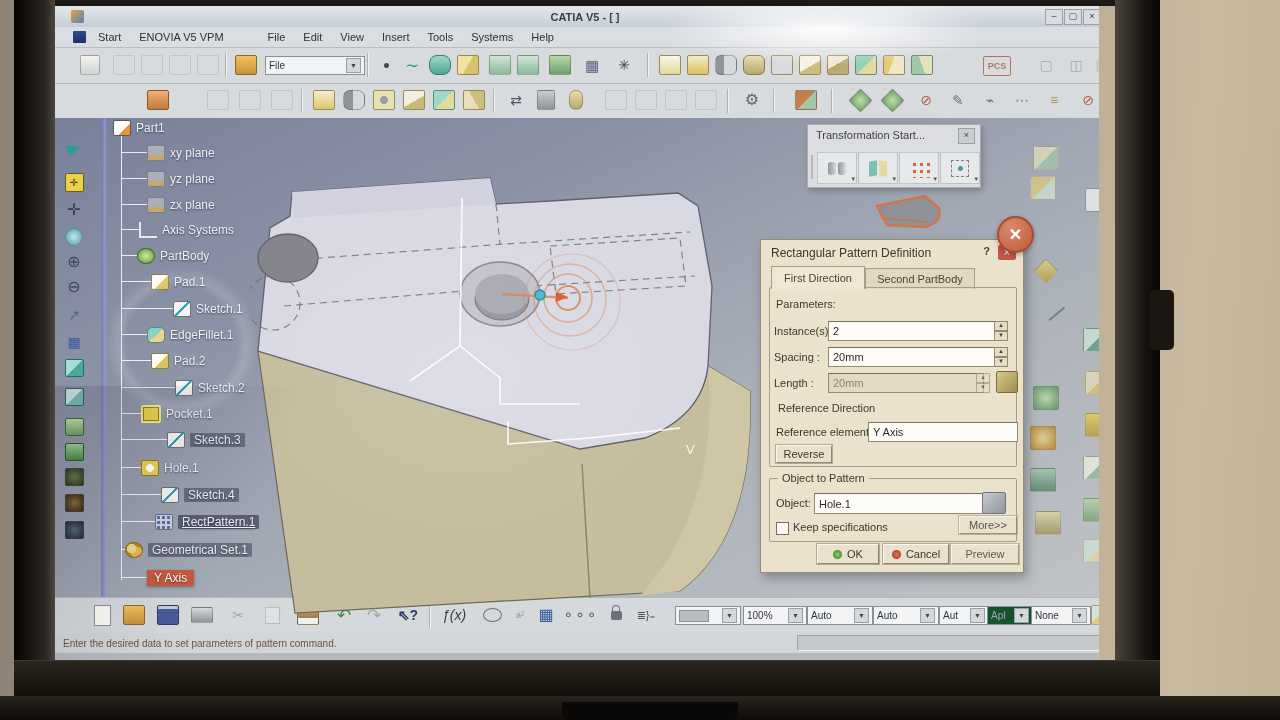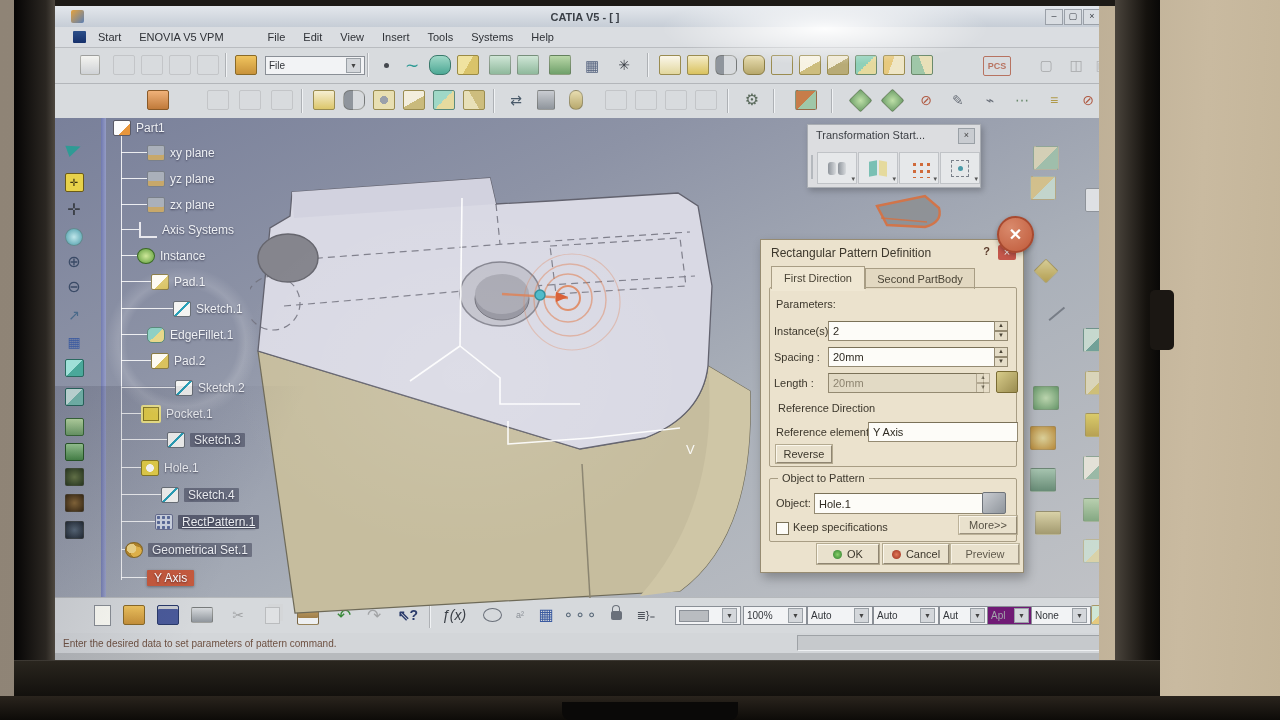--- a/index.html
+++ b/index.html
@@ -53,21 +53,21 @@
   .spin{position:absolute;width:14px;display:flex;flex-direction:column}
   .spin span{flex:1;background:#e5ddc8;border:1px solid #948a72;font-size:6px;line-height:7px;text-align:center;color:#4a4436}
   .btn{position:absolute;background:#e9e1cd;border:1px solid;border-color:#fbf7ec #8f8571 #8f8571 #fbf7ec;box-shadow:0 0 0 1px #b4aa90;display:flex;align-items:center;justify-content:center;font-size:11px;color:#3c372c;gap:5px}
   .dot{width:9px;height:9px;border-radius:50%;flex:none}
   .tab{position:absolute;top:28px;height:20px;display:flex;align-items:center;justify-content:center;font-size:11px;border:1px solid #a89d84;border-bottom:none;background:#e2d8c1;color:#4a4436}
   .tab.on{background:#efe7d3;height:22px;top:26px;z-index:2;box-shadow:0 2px 0 #efe7d3}
   
   #btbar{left:0;top:591px;width:1060px;height:36px;background:#d6d9dc;border-top:1px solid #b5b8bb}
   .combo{position:absolute;height:17px;background:#f2f3f5;border:1px solid #8a8f96;display:flex;align-items:center;font-size:10px;color:#33363b;padding:0 3px}
   .combo .arw{margin-left:auto;width:13px;height:13px;background:#d4d7db;border:1px solid #9aa0a6;font-size:7px;display:flex;align-items:center;justify-content:center;color:#444}
-  .combo.dis{color:#a3a7ac;background:#701a75}
+  .combo.dis{color:#a3a7ac;background:#14532d}
   #status{left:0;top:627px;width:1060px;height:20px;background:#d3d6d9;font-size:10px;color:#6e5142;display:flex;align-items:center}
   #strip{left:0;top:647px;width:1060px;height:9px;background:#b7babd}
   .sunk{position:absolute;background:#c6c9cc;border:1px solid #9ea2a6;border-bottom-color:#eef0f2;border-right-color:#eef0f2}
   
   .lvb{position:absolute;left:4px;width:30px;height:26px;display:flex;align-items:center;justify-content:center}
   
   .ric{position:absolute;width:24px;height:22px;border-radius:2px;border:1px solid rgba(90,90,80,.3);opacity:.72}
 </style>
 </head>
 <body>
@@ -400,21 +400,21 @@
       <span>zx plane</span>
     </div>
   <div class="trow" style="left:66px;top:215px">
       <span class="stub" style="width:18px"></span>
       <span class="ti" style="border-left:2px solid #e8e8ee;border-bottom:2px solid #e8e8ee;border-radius:0;background:transparent"></span>
       <span>Axis Systems</span>
     </div>
   <div class="trow" style="left:66px;top:241px">
       <span class="stub" style="width:16px"></span>
       <span class="ti" style="background:radial-gradient(#cfe89a,#5a9a3a);border-radius:50%;border:1px solid #3a6a24"></span>
-      <span>Instance</span>
+      <span>PartBody</span>
     </div>
   <div class="trow" style="left:66px;top:267px">
       <span class="stub" style="width:30px"></span>
       <span class="ti" style="background:linear-gradient(135deg,#fdfbf2 55%,#d9c25e 55%);border:1px solid #8a7c44"></span>
       <span>Pad.1</span>
     </div>
   <div class="trow" style="left:66px;top:294px">
       <span class="stub" style="width:52px"></span>
       <span class="ti" style="background:linear-gradient(135deg,#f4f4f2 44%,#2aa0b8 44%,#2aa0b8 56%,#f4f4f2 56%);border:1px solid #6a7078"></span>
       <span>Sketch.1</span>

